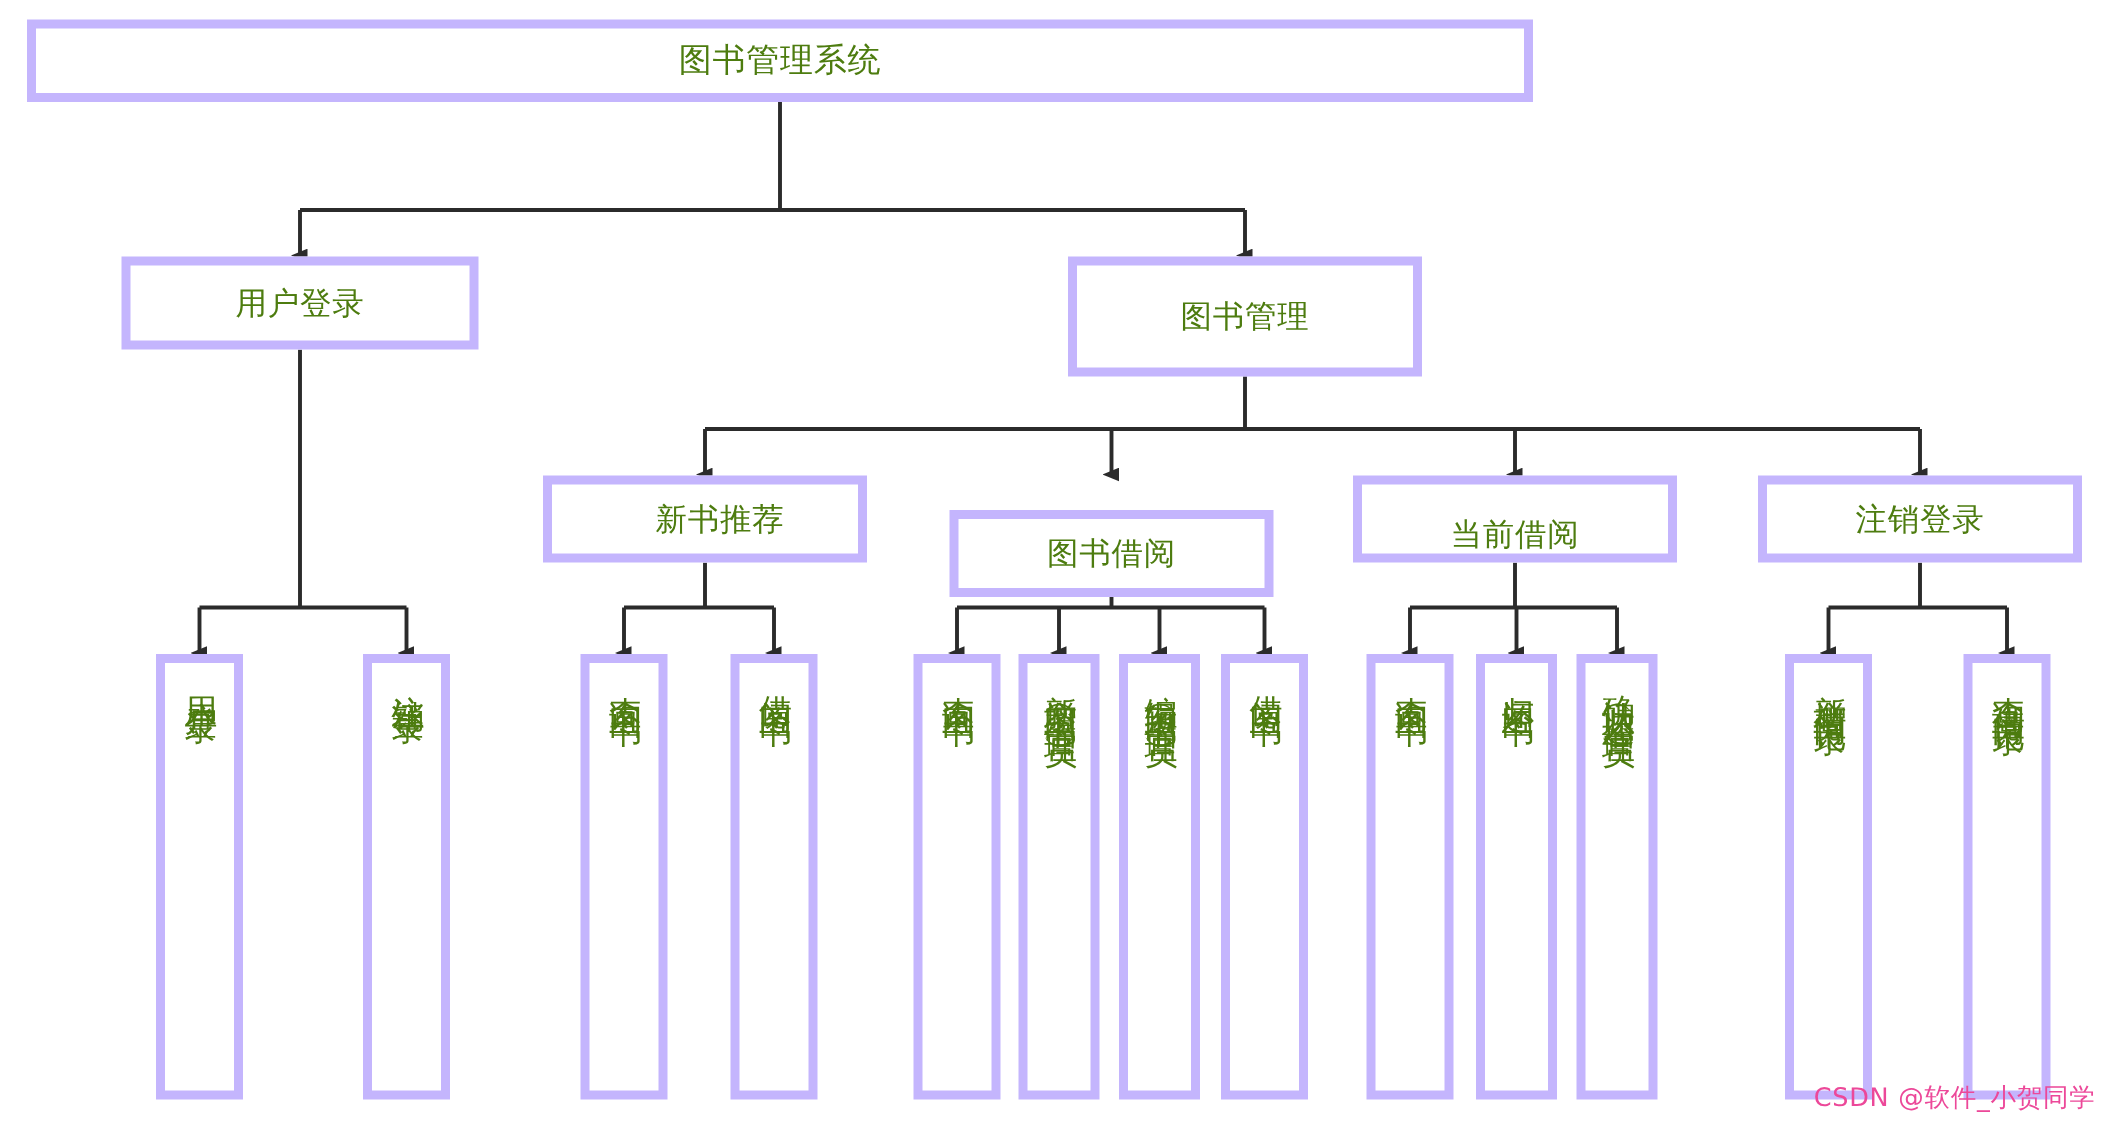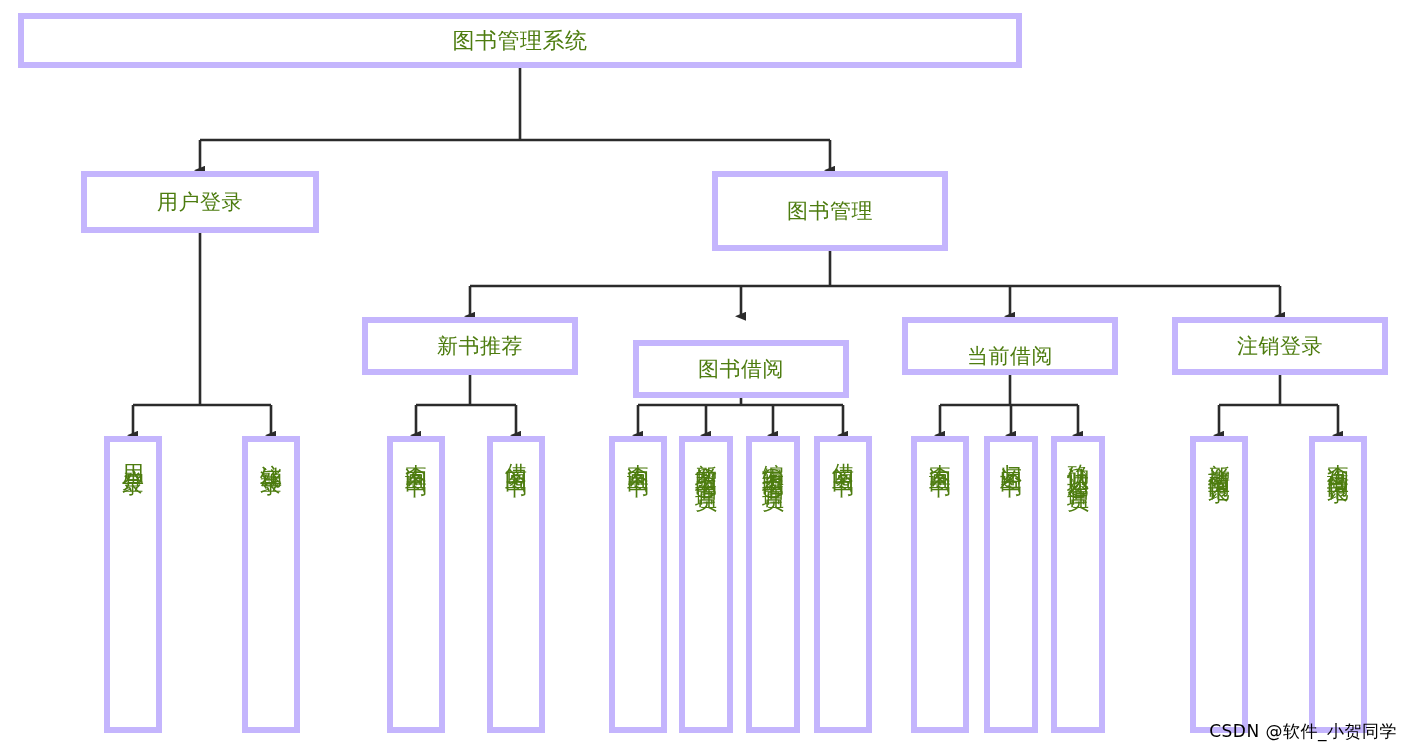--- a/index.html
+++ b/index.html
@@ -62,21 +62,21 @@
     font-size: 22px;
     letter-spacing: 4px;
     line-height: 1;
     white-space: nowrap;
   }
   .watermark {
     position: absolute;
     right: 8px;
     bottom: 4px;
     font-size: 17px;
-    color: #000000;
+    color: #ec4899;
     letter-spacing: 0.5px;
     white-space: nowrap;
     font-family: "DejaVu Sans", "Liberation Sans", sans-serif;
   }
 </style>
 </head>
 <body>
 
 <div id="canvas">
 

